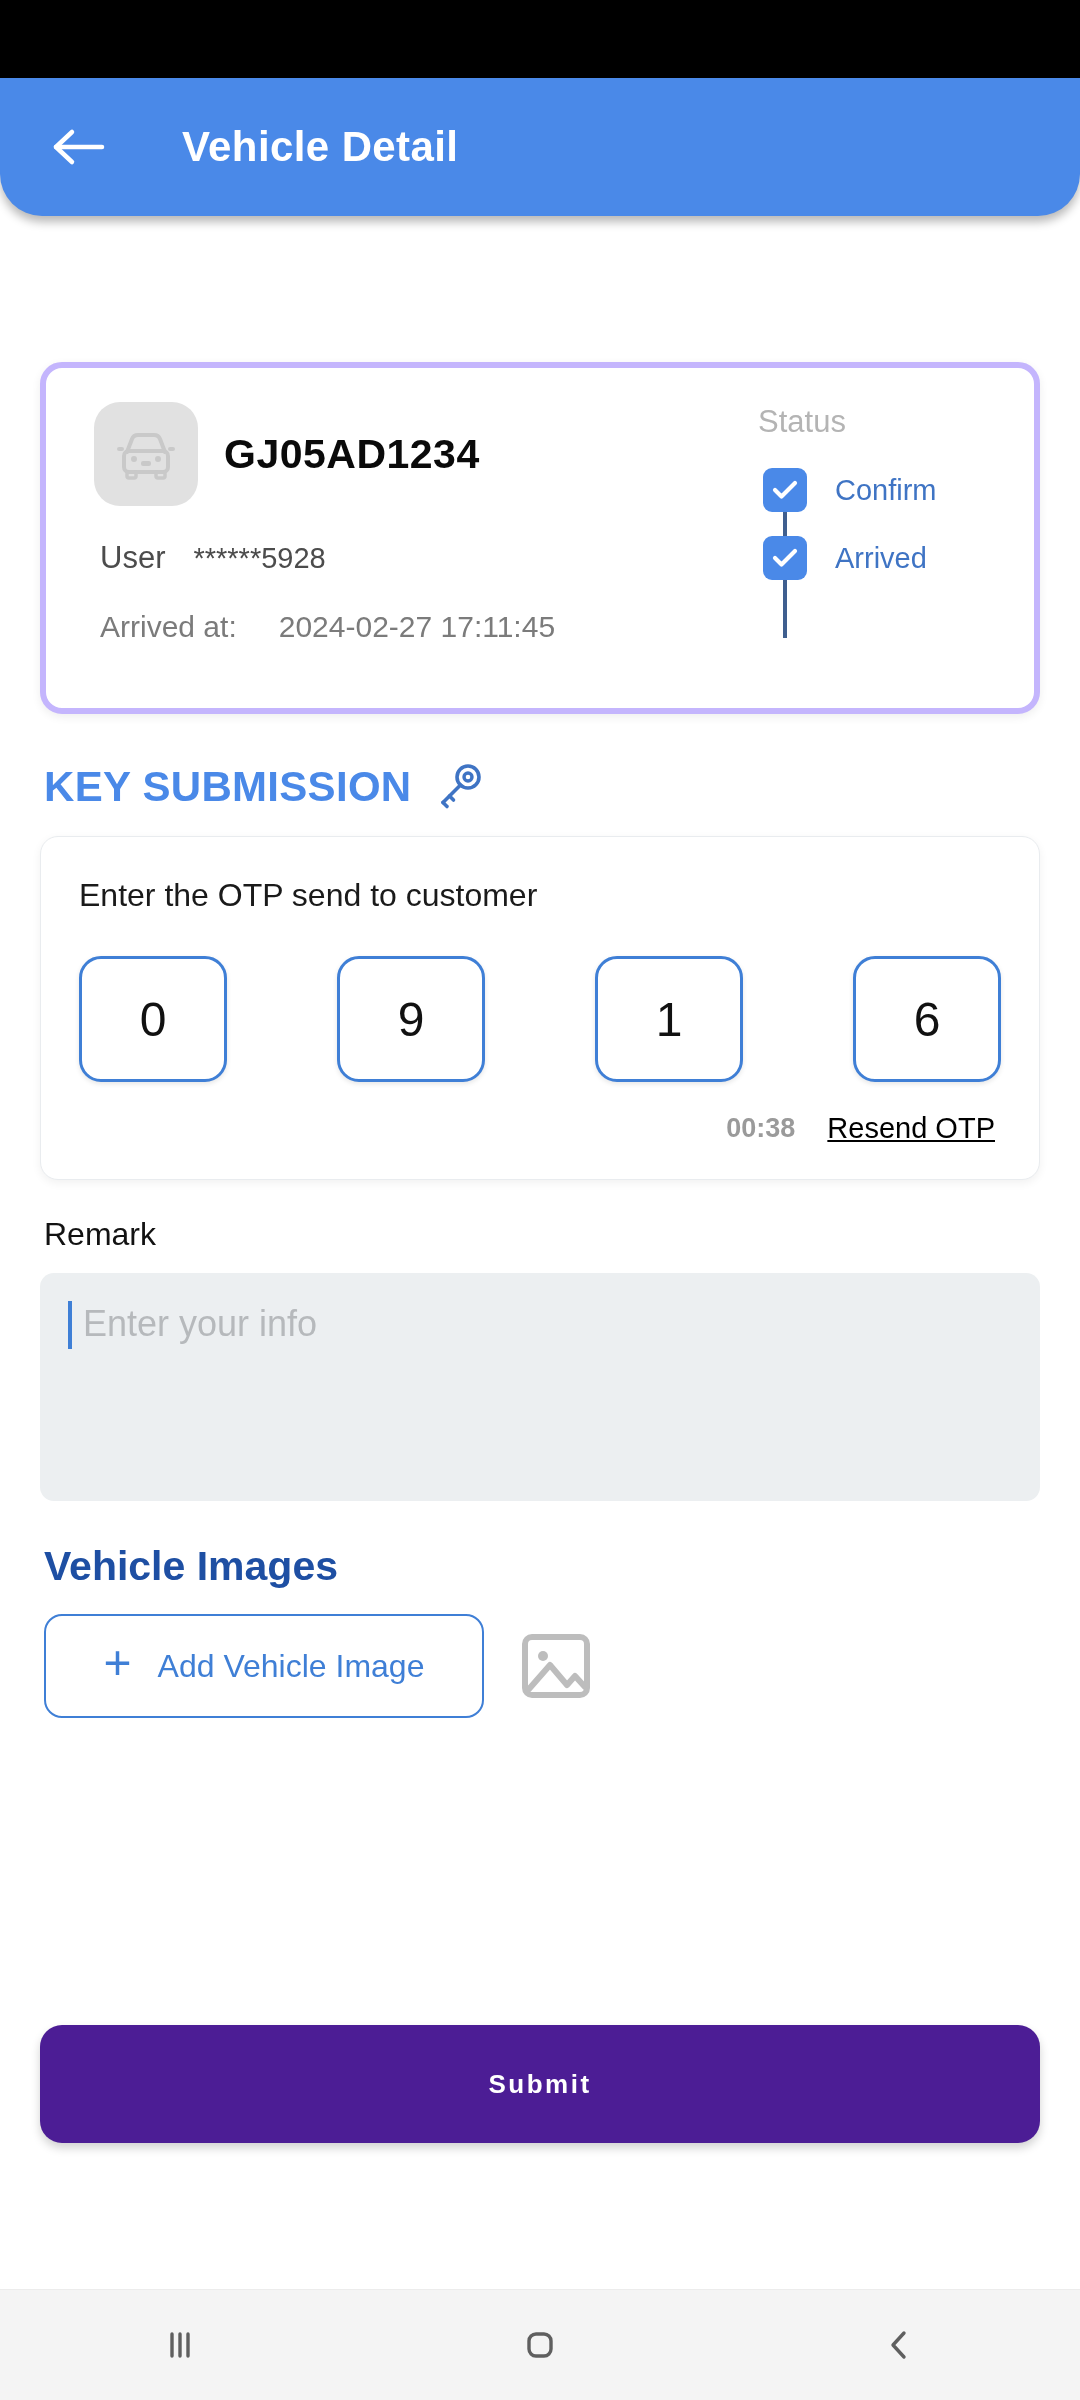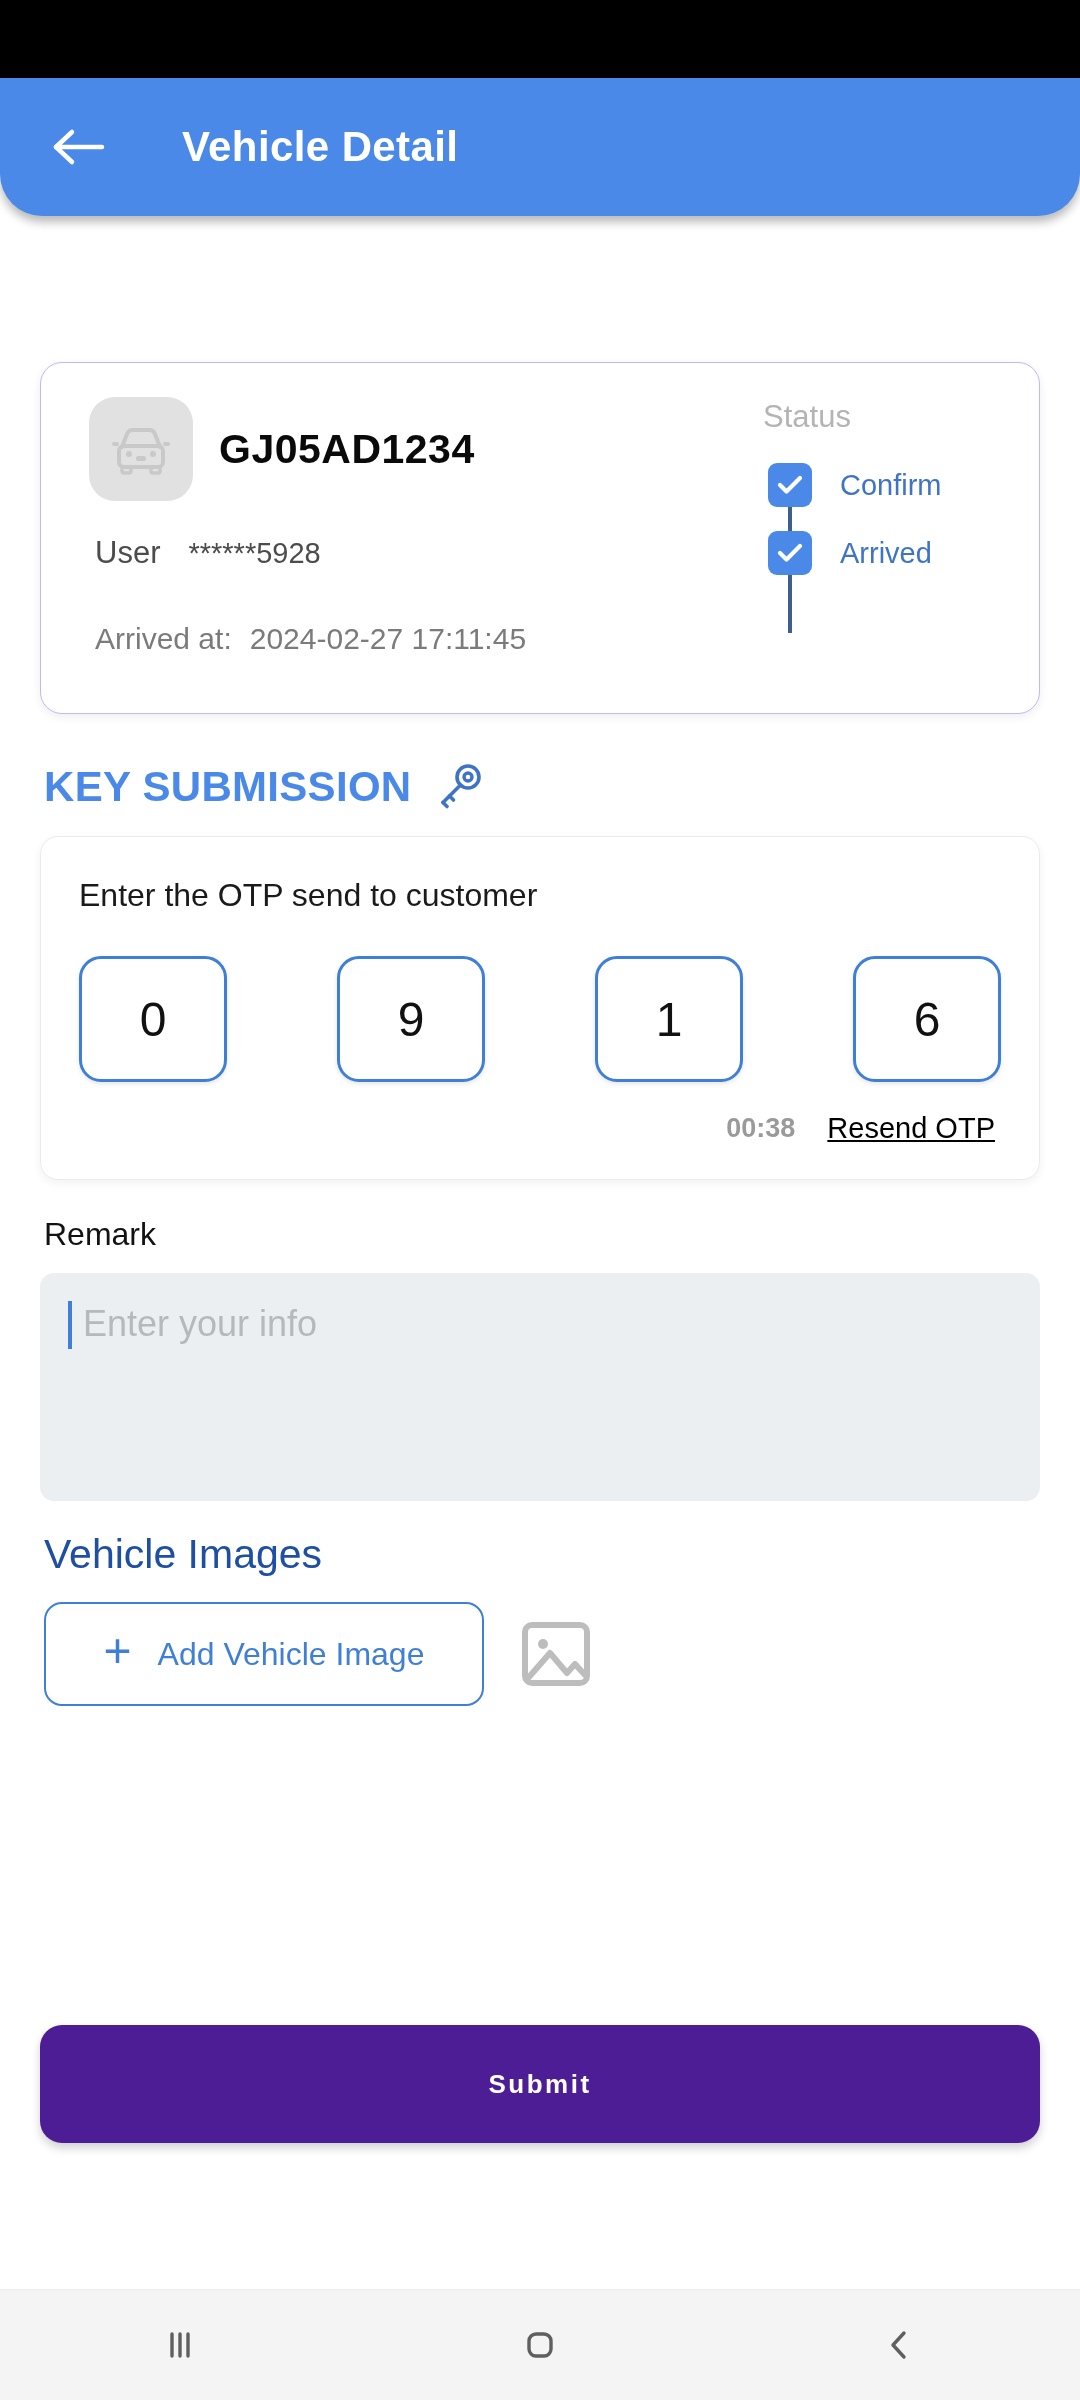--- a/index.html
+++ b/index.html
@@ -67,21 +67,21 @@
   .content {
     flex: 1 1 auto;
     position: relative;
     padding: 0 40px;
   }
 
   
   .vehicle-card {
     margin-top: 132px;
     background: #ffffff;
-    border: 1px solid #c4b5fd;
+    border: 6px solid #c4b5fd;
     border-radius: 22px;
     box-shadow: 0 3px 10px rgba(0,0,0,0.07);
     padding: 34px 30px 32px 30px;
     display: flex;
     min-height: 352px;
   }
   .vehicle-left {
     flex: 1 1 auto;
     padding-left: 18px;
   }
@@ -117,22 +117,23 @@
     color: #4c4c4c;
   }
   .info-value {
     font-size: 29px;
     color: #4c4c4c;
     margin-left: 28px;
   }
   .arrived-row {
     display: flex;
     align-items: baseline;
-    margin-top: 51px;
+    margin-top: 34px;
     padding-left: 6px;
+    gap: 24px;
   }
   .arrived-label {
     font-size: 30px;
     color: #7b7b7b;
   }
   .arrived-value {
     font-size: 30px;
     color: #7b7b7b;
     margin-left: 18px;
   }
@@ -271,23 +272,23 @@
   .remark-placeholder {
     font-size: 36px;
     color: #b6b9bc;
     margin-left: 11px;
     line-height: 50px;
   }
 
   
   .images-title {
     font-size: 41px;
-    font-weight: normal;
+    font-weight: bold;
     color: #1e4fa3;
-    margin-top: 30px;
+    margin-top: 42px;
     padding-left: 4px;
   }
   .images-row {
     display: flex;
     align-items: center;
     gap: 26px;
     margin-top: 24px;
     padding-left: 4px;
   }
   .add-image-btn {

